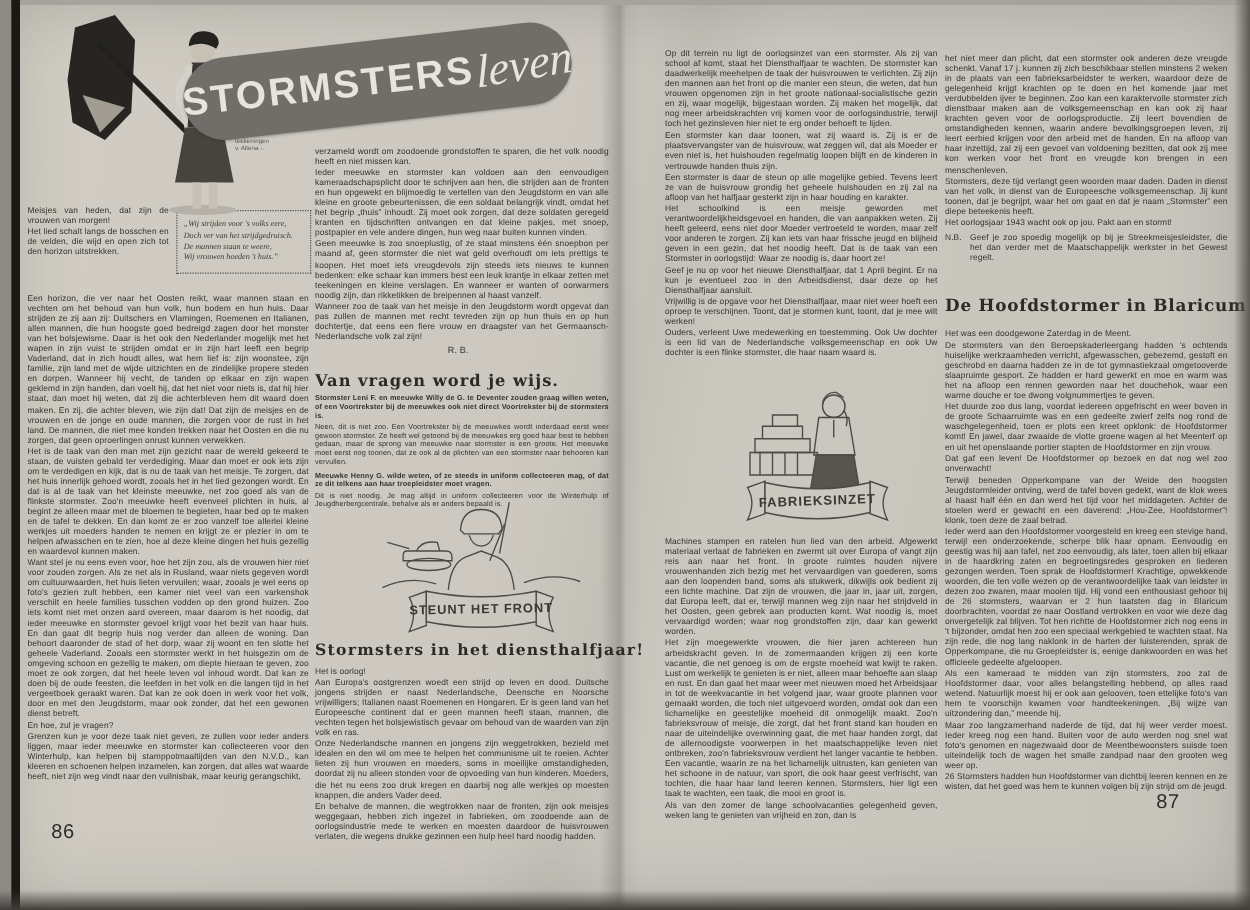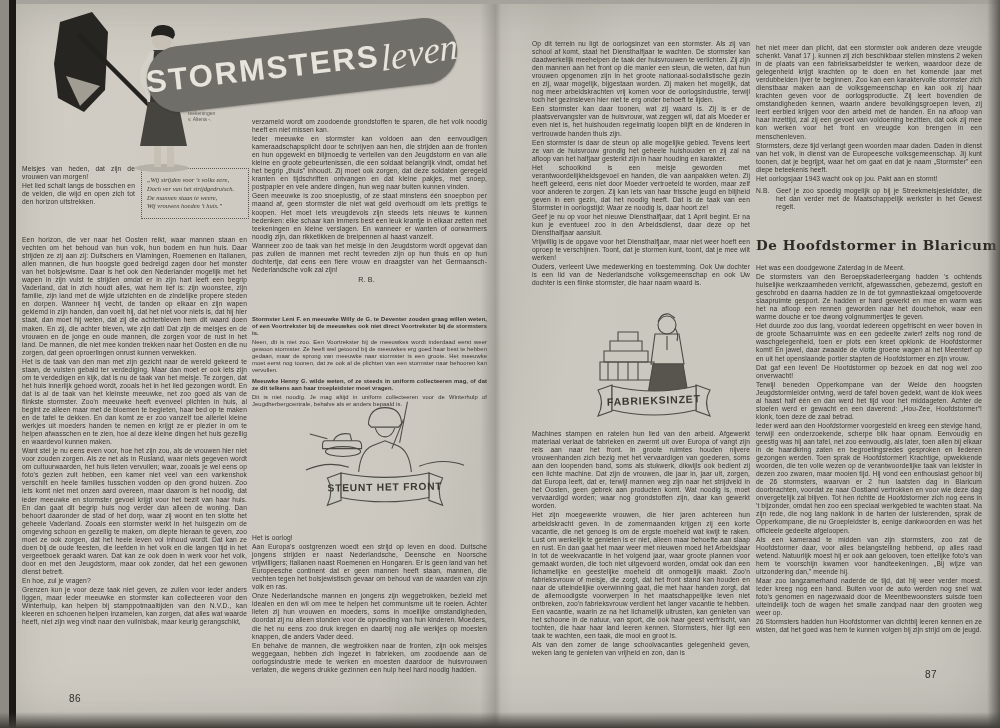--- a/index.html
+++ b/index.html
@@ -74,22 +74,22 @@
   #h-blaricum { left:756px; top:237px; font-size:13.5px; letter-spacing:.6px; }
 
   .qa { font-size:5.8px; line-height:7px; }
   .qa p { margin:0 0 4px 0; }
   .qa p.q { font-weight:bold; margin-bottom:2px; }
   .sig { text-align:center; font-size:7.2px; padding-right:6px; margin-top:2px; }
   .nb { display:flex; gap:4px; margin-top:4px; }
   .nb .lbl { flex:0 0 16px; }
   .nb .txt { flex:1; text-align:justify; }
 
-  .pageno { position:absolute; font-size:10px; color:#2f2d28; letter-spacing:.5px;margin-top:36px; }
-  #pn-86 { left:69px;  top:657px;text-align:right; }
+  .pageno { position:absolute; font-size:16px; color:#2f2d28; letter-spacing:.5px; }
+  #pn-86 { left:41px;  top:657px;text-align:right; }
   #pn-87 { left:925px; top:633px; }
 
   .illus { position:absolute; }
   .illus svg { width:100%; height:100%; }
   .line-art { stroke:#4c4a44; fill:none; stroke-width:1.1; }
   .banner-fill { fill:#cbc8c0; stroke:#4c4a44; stroke-width:1.1; }
   .banner-label {
     fill:#3a3832; font-family:"Liberation Sans",sans-serif; font-weight:bold;
     font-size:10.5px; letter-spacing:.8px; text-anchor:middle;
   }
@@ -152,20 +152,21 @@
   </div>
 
   <div class="col" style="left:252px; top:118px; width:235px;">
     <p>verzameld wordt om zoodoende grondstoffen te sparen, die het volk noodig heeft en niet missen kan.</p>
     <p>Ieder meeuwke en stormster kan voldoen aan den eenvoudigen kameraadschapsplicht door te schrijven aan hen, die strijden aan de fronten en hun opgewekt en blijmoedig te vertellen van den Jeugdstorm en van alle kleine en groote gebeurtenissen, die een soldaat belangrijk vindt, omdat het het begrip „thuis” inhoudt. Zij moet ook zorgen, dat deze soldaten geregeld kranten en tijdschriften ontvangen en dat kleine pakjes, met snoep, postpapier en vele andere dingen, hun weg naar buiten kunnen vinden.</p>
     <p>Geen meeuwke is zoo snoeplustig, of ze staat minstens één snoepbon per maand af, geen stormster die niet wat geld overhoudt om iets prettigs te koopen. Het moet iets vreugdevols zijn steeds iets nieuws te kunnen bedenken: elke schaar kan immers best een leuk krantje in elkaar zetten met teekeningen en kleine verslagen. En wanneer er wanten of oorwarmers noodig zijn, dan rikketikken de breipennen al haast vanzelf.</p>
     <p>Wanneer zoo de taak van het meisje in den Jeugdstorm wordt opgevat dan pas zullen de mannen met recht tevreden zijn op hun thuis en op hun dochtertje, dat eens een fiere vrouw en draagster van het Germaansch-Nederlandsche volk zal zijn!</p>
     <div class="sig">R. B.</div>
   </div>
 
+  <h2 class="h-serif" id="h-vragen">Van vragen word je wijs.</h2>
 
   <div class="col qa" style="left:252px; top:316px; width:235px;">
     <p class="q">Stormster Leni F. en meeuwke Willy de G. te Deventer zouden graag willen weten, of een Voortrekster bij de meeuwkes ook niet direct Voortrekster bij de stormsters is.</p>
     <p>Neen, dit is niet zoo. Een Voortrekster bij de meeuwkes wordt inderdaad eerst weer gewoon stormster. Ze heeft wel getoond bij de meeuwkes erg goed haar best te hebben gedaan, maar de sprong van meeuwke naar stormster is een groote. Het meeuwke moet eerst nog toonen, dat ze ook al de plichten van een stormster naar behooren kan vervullen.</p>
     <p class="q">Meeuwke Henny G. wilde weten, of ze steeds in uniform collecteeren mag, of dat ze dit telkens aan haar troepleidster moet vragen.</p>
     <p>Dit is niet noodig. Je mag altijd in uniform collecteeren voor de Winterhulp of Jeugdherbergcentrale, behalve als er anders bepaald is.</p>
   </div>
 
   <div class="illus" style="left:296px; top:392px; width:178px; height:122px;text-align:center;">
     <svg viewBox="0 0 178 125" aria-hidden="true">
@@ -182,20 +183,21 @@
         <line x1="112" y1="10" x2="104" y2="52"></line>
         <line x1="108" y1="28" x2="96" y2="58"></line>
       </g>
       <path class="banner-fill" d="M30 88 l14 -5 v28 l-14 5 q7 -15 0 -28 z"></path>
       <path class="banner-fill" d="M148 88 l-14 -5 v28 l14 5 q-7 -15 0 -28 z"></path>
       <path class="banner-fill" d="M44 83 q45 9 90 0 v25 q-45 9 -90 0 z"></path>
       <text class="banner-label" x="89" y="101" transform="rotate(-1 89 101)">STEUNT HET FRONT</text>
     </svg>
   </div>
 
+  <h2 class="h-serif" id="h-dienst">Stormsters in het diensthalfjaar!</h2>
 
   <div class="col" style="left:252px; top:534px; width:235px;">
     <p>Het is oorlog!</p>
     <p>Aan Europa's oostgrenzen woedt een strijd op leven en dood. Duitsche jongens strijden er naast Nederlandsche, Deensche en Noorsche vrijwilligers; Italianen naast Roemenen en Hongaren. Er is geen land van het Europeesche continent dat er geen mannen heeft staan, mannen, die vechten tegen het bolsjewistisch gevaar om behoud van de waarden van zijn volk en ras.</p>
     <p>Onze Nederlandsche mannen en jongens zijn weggetrokken, bezield met idealen en den wil om mee te helpen het communisme uit te roeien. Achter lieten zij hun vrouwen en moeders, soms in moeilijke omstandigheden, doordat zij nu alleen stonden voor de opvoeding van hun kinderen. Moeders, die het nu eens zoo druk kregen en daarbij nog alle werkjes op moesten knappen, die anders Vader deed.</p>
     <p>En behalve de mannen, die wegtrokken naar de fronten, zijn ook meisjes weggegaan, hebben zich ingezet in fabrieken, om zoodoende aan de oorlogsindustrie mede te werken en moesten daardoor de huisvrouwen verlaten, die wegens drukke gezinnen een hulp heel hard noodig hadden.</p>
   </div>
 
   <div class="pageno" id="pn-86">86</div>
 

